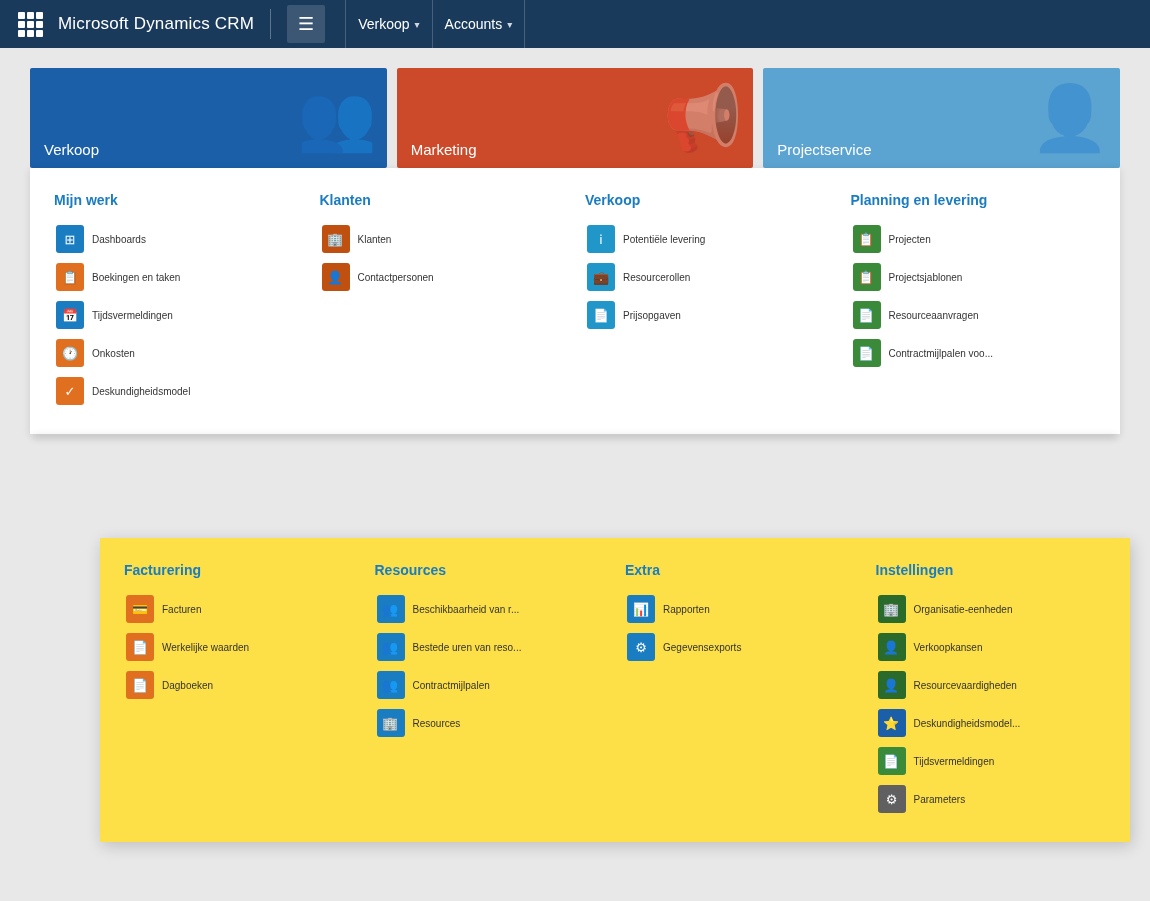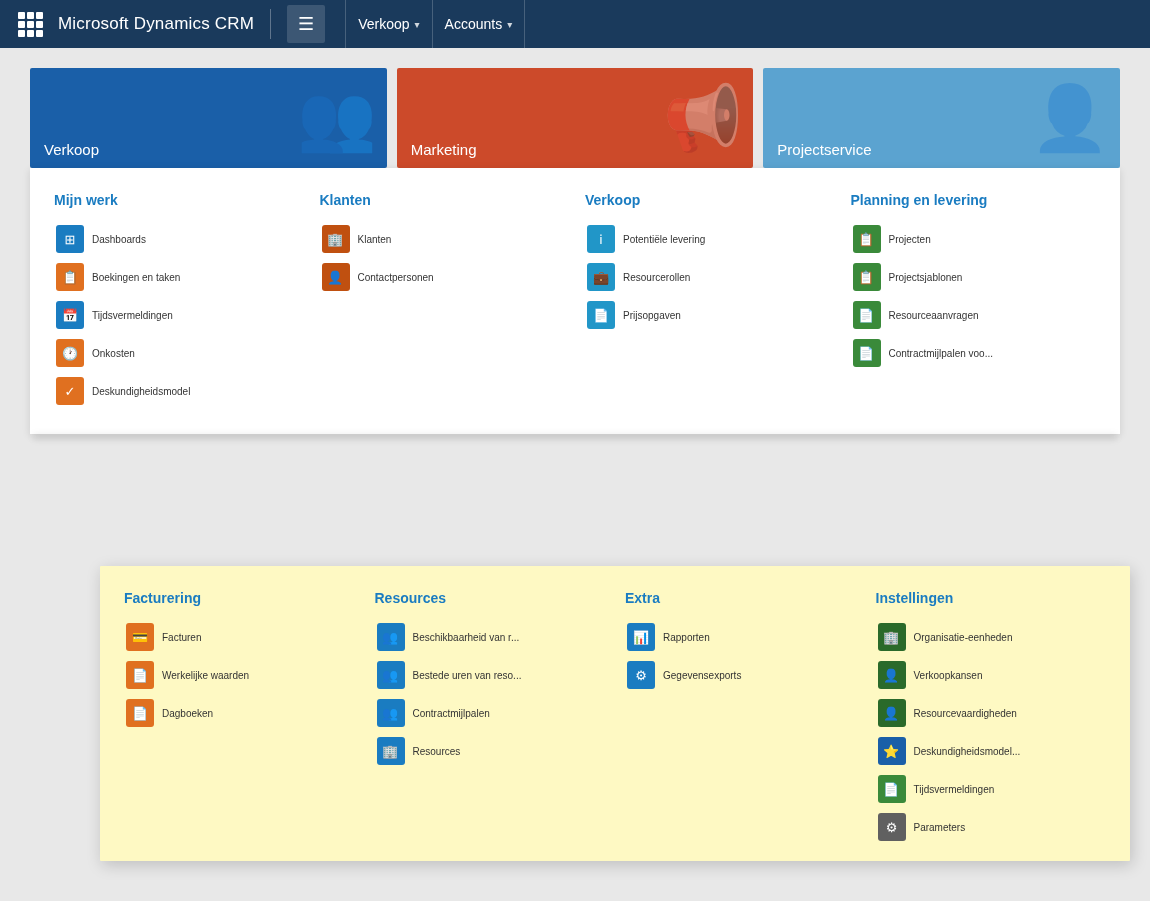--- a/index.html
+++ b/index.html
@@ -189,25 +189,25 @@
     .icon-orange { background: #e07020; }
     .icon-dark-orange { background: #c05010; }
     .icon-green { background: #3a8a3a; }
     .icon-light-blue { background: #2196c8; }
     .icon-star-blue { background: #1a5fa8; }
     .icon-gray { background: #606060; }
     .icon-dark-green { background: #2a6a2a; }
 
     
     .second-panel {
-      background: #fef9c3;
-      padding: 20px 24px 15px;
+      background: #fde047;
+      padding: 20px 24px 24px;
       box-shadow: 2px 4px 16px rgba(0,0,0,0.18);
       position: absolute;
-      top: 518px;
+      top: 490px;
       left: 100px;
       right: 20px;
       z-index: 6;
       border-radius: 1px;
     }
 
     .second-panel-grid {
       display: grid;
       grid-template-columns: repeat(4, 1fr);
       gap: 0 20px;

